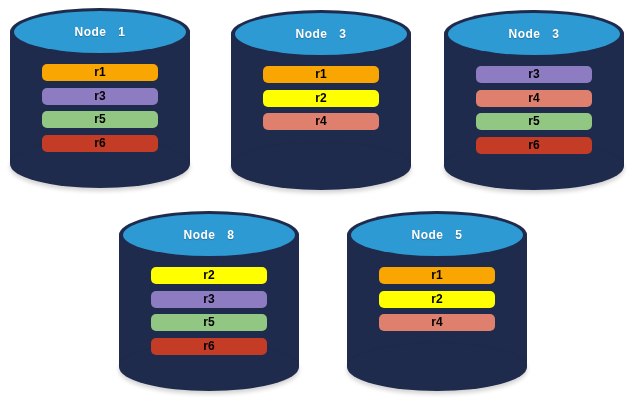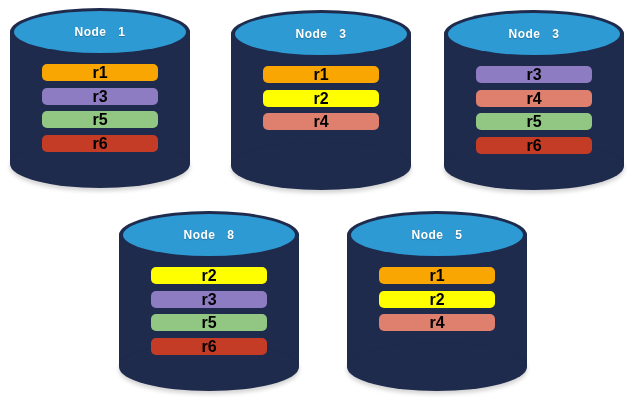--- a/index.html
+++ b/index.html
@@ -49,21 +49,21 @@
   }
   .bars{
     position:absolute;left:50%;transform:translateX(-50%);
     top:56px;width:116px;
     display:flex;flex-direction:column;gap:6.5px;
   }
   .bar{
     height:17px;line-height:17px;
     border-radius:5px;
     text-align:center;
-    font-size:16px;font-weight:bold;
+    font-size:12px;font-weight:bold;
     color:var(--replica-label-text,#000000);
   }
 </style>
 </head>
 <body>
 
 <div class="canvas">
 
   <div class="node pos-n1">
     <div class="cyl-side"></div>

